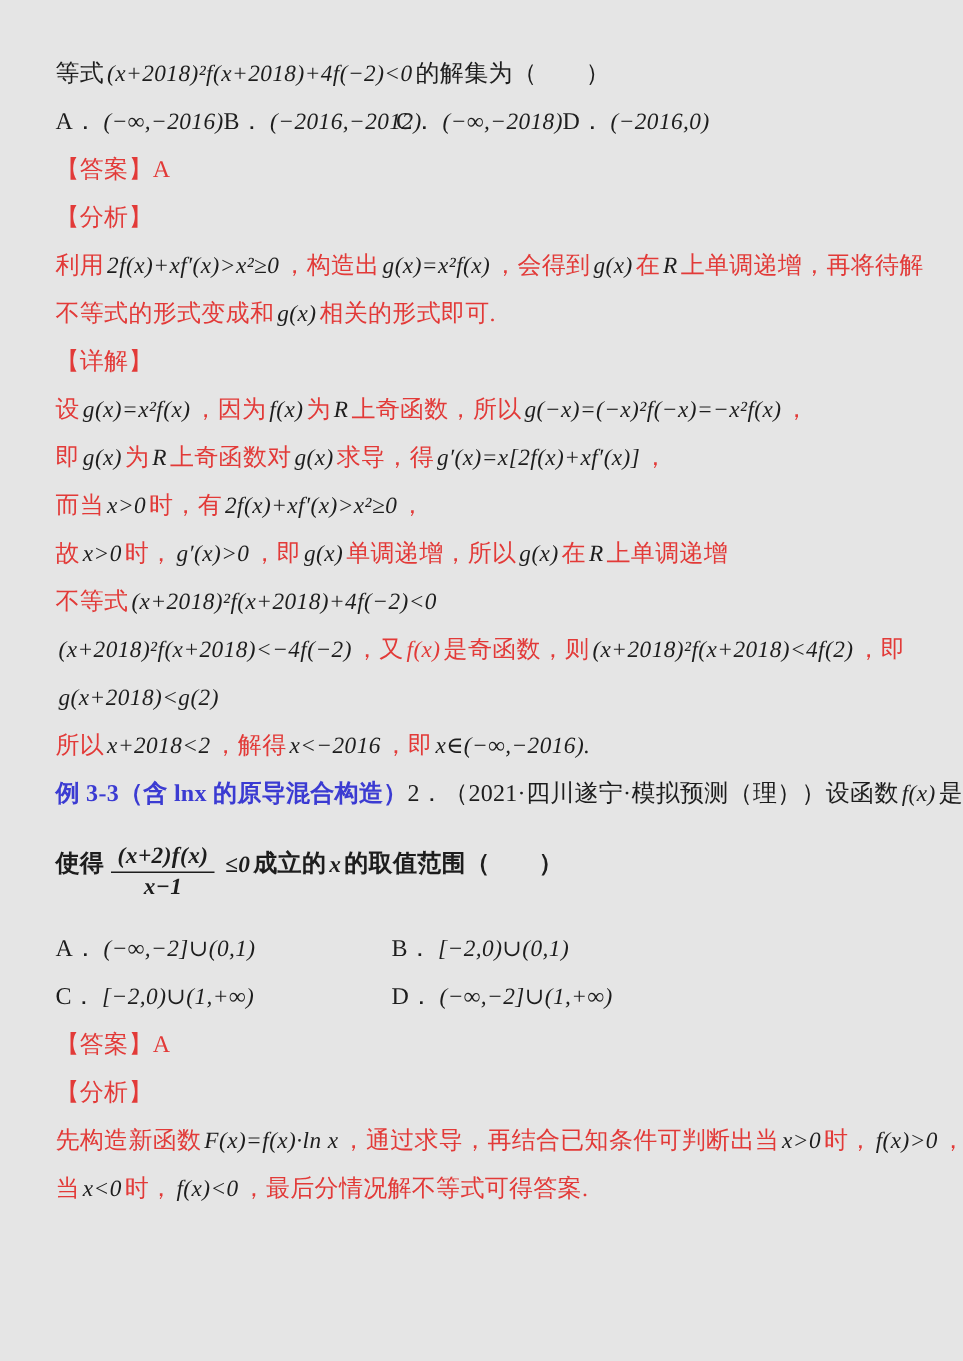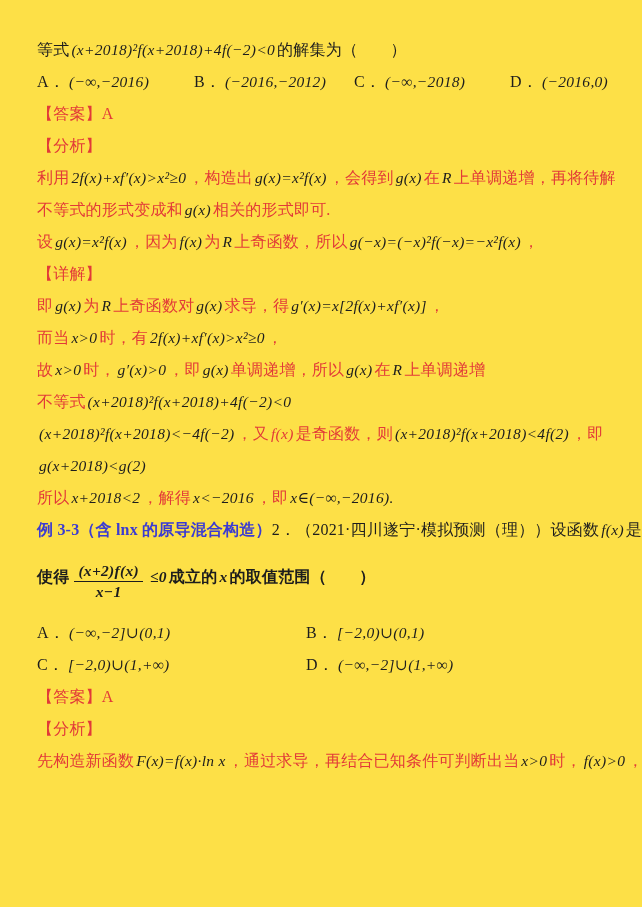--- a/index.html
+++ b/index.html
@@ -3,37 +3,37 @@
 <meta charset="utf-8">
 <style>
   html,body{margin:0;padding:0;}
   body{
     width:642px;height:907px;background:#ffffff;overflow:hidden;
     font-family:"Liberation Serif","DejaVu Serif",serif;
     color:#1d1d1d;
   }
   .page{
     width:642px;height:907px;box-sizing:border-box;
-    padding:34px 30px 0 37px;background:#fde047;
+    padding:34px 30px 0 37px;background:#e5e5e5;
   }
   .line{
     min-height:32px;line-height:32px;font-size:16px;
     white-space:nowrap;letter-spacing:0.2px;
   }
   .line.tall{min-height:54px;line-height:54px;font-weight:bold;}
   .math{
     font-style:italic;font-size:15.5px;letter-spacing:0.3px;
     padding:0 2px;
   }
   .cn{font-style:normal;}
   .k{color:#1d1d1d;}
   .r{color:#e23a38;text-align:right;}
   .b{color:#3b3bd2;font-weight:bold;margin-top:45px;}
   
-  .options{display:grid;gap:45px;}
+  .options{display:grid;}
   .options.q1{grid-template-columns:112px 115px 111px auto;}
   .options.q2{grid-template-columns:224px auto;}
   .option{white-space:nowrap;}
   .opt-label{font-style:normal;margin-right:2px;}
   
   .frac{
     display:inline-block;vertical-align:-15px;text-align:center;
     line-height:1.15;margin:16px 3px;
   }
   .frac .num{display:block;padding:0 4px 1px 4px;border-bottom:1.2px solid #1d1d1d;}
@@ -48,36 +48,37 @@
       <div class="line options q1">
         <span class="option k"><span class="opt-label">A．</span><span class="math">(−∞,−2016)</span></span>
         <span class="option k"><span class="opt-label">B．</span><span class="math">(−2016,−2012)</span></span>
         <span class="option k"><span class="opt-label">C．</span><span class="math">(−∞,−2018)</span></span>
         <span class="option k"><span class="opt-label">D．</span><span class="math">(−2016,0)</span></span>
       </div>
       <div class="line"><span class="cn r">【答案】A</span></div>
       <div class="line"><span class="cn r">【分析】</span></div>
       <div class="line"><span class="cn r">利用</span><span class="math k">2f(x)+xf′(x)&gt;x²≥0</span><span class="cn r">，构造出</span><span class="math k">g(x)=x²f(x)</span><span class="cn r">，会得到</span><span class="math k">g(x)</span><span class="cn r">在</span><span class="math k">R</span><span class="cn r">上单调递增，再将待解</span></div>
       <div class="line"><span class="cn r">不等式的形式变成和</span><span class="math k">g(x)</span><span class="cn r">相关的形式即可.</span></div>
+      <div class="line"><span class="cn r">【详解】</span></div>
       <div class="line"><span class="cn r">设</span><span class="math k">g(x)=x²f(x)</span><span class="cn r">，因为</span><span class="math k">f(x)</span><span class="cn r">为</span><span class="math k">R</span><span class="cn r">上奇函数，所以</span><span class="math k">g(−x)=(−x)²f(−x)=−x²f(x)</span><span class="cn r">，</span></div>
-      <div class="line"><span class="cn r">【详解】</span></div>
       <div class="line"><span class="cn r">即</span><span class="math k">g(x)</span><span class="cn r">为</span><span class="math k">R</span><span class="cn r">上奇函数对</span><span class="math k">g(x)</span><span class="cn r">求导，得</span><span class="math k">g′(x)=x[2f(x)+xf′(x)]</span><span class="cn r">，</span></div>
       <div class="line"><span class="cn r">而当</span><span class="math k">x&gt;0</span><span class="cn r">时，有</span><span class="math k">2f(x)+xf′(x)&gt;x²≥0</span><span class="cn r">，</span></div>
       <div class="line"><span class="cn r">故</span><span class="math k">x&gt;0</span><span class="cn r">时，</span><span class="math k">g′(x)&gt;0</span><span class="cn r">，即</span><span class="math k">g(x)</span><span class="cn r">单调递增，所以</span><span class="math k">g(x)</span><span class="cn r">在</span><span class="math k">R</span><span class="cn r">上单调递增</span></div>
       <div class="line"><span class="cn r">不等式</span><span class="math k">(x+2018)²f(x+2018)+4f(−2)&lt;0</span></div>
       <div class="line"><span class="math k">(x+2018)²f(x+2018)&lt;−4f(−2)</span><span class="cn r">，又</span><span class="math r">f(x)</span><span class="cn r">是奇函数，则</span><span class="math k">(x+2018)²f(x+2018)&lt;4f(2)</span><span class="cn r">，即</span></div>
       <div class="line"><span class="math k">g(x+2018)&lt;g(2)</span></div>
       <div class="line"><span class="cn r">所以</span><span class="math k">x+2018&lt;2</span><span class="cn r">，解得</span><span class="math k">x&lt;−2016</span><span class="cn r">，即</span><span class="math k">x∈(−∞,−2016).</span></div>
       <div class="line"><span class="cn b">例 3-3（含 lnx 的原导混合构造）</span><span class="cn k">2．（2021·四川遂宁·模拟预测（理））设函数</span><span class="math k">f(x)</span><span class="cn k">是定义在</span></div>
       <div class="line tall"><span class="cn k">使得</span><span class="frac math k"><span class="num">(x+2)f(x)</span><span class="den">x−1</span></span><span class="math k">≤0</span><span class="cn k">成立的</span><span class="math k">x</span><span class="cn k">的取值范围（　　）</span></div>
       <div class="line options q2">
         <span class="option k"><span class="opt-label">A．</span><span class="math">(−∞,−2]∪(0,1)</span></span>
         <span class="option k"><span class="opt-label">B．</span><span class="math">[−2,0)∪(0,1)</span></span>
       </div>
       <div class="line options q2">
         <span class="option k"><span class="opt-label">C．</span><span class="math">[−2,0)∪(1,+∞)</span></span>
         <span class="option k"><span class="opt-label">D．</span><span class="math">(−∞,−2]∪(1,+∞)</span></span>
       </div>
       <div class="line"><span class="cn r">【答案】A</span></div>
       <div class="line"><span class="cn r">【分析】</span></div>
       <div class="line"><span class="cn r">先构造新函数</span><span class="math k">F(x)=f(x)·ln x</span><span class="cn r">，通过求导，再结合已知条件可判断出当</span><span class="math k">x&gt;0</span><span class="cn r">时，</span><span class="math k">f(x)&gt;0</span><span class="cn r">，</span></div>
+      <div class="line"><span class="cn r">当</span><span class="math k">x&lt;0</span><span class="cn r">时，</span><span class="math k">f(x)&lt;0</span><span class="cn r">，最后分情况解不等式可得答案.</span></div>
     </div>
 </div>
 
 </body></html>

